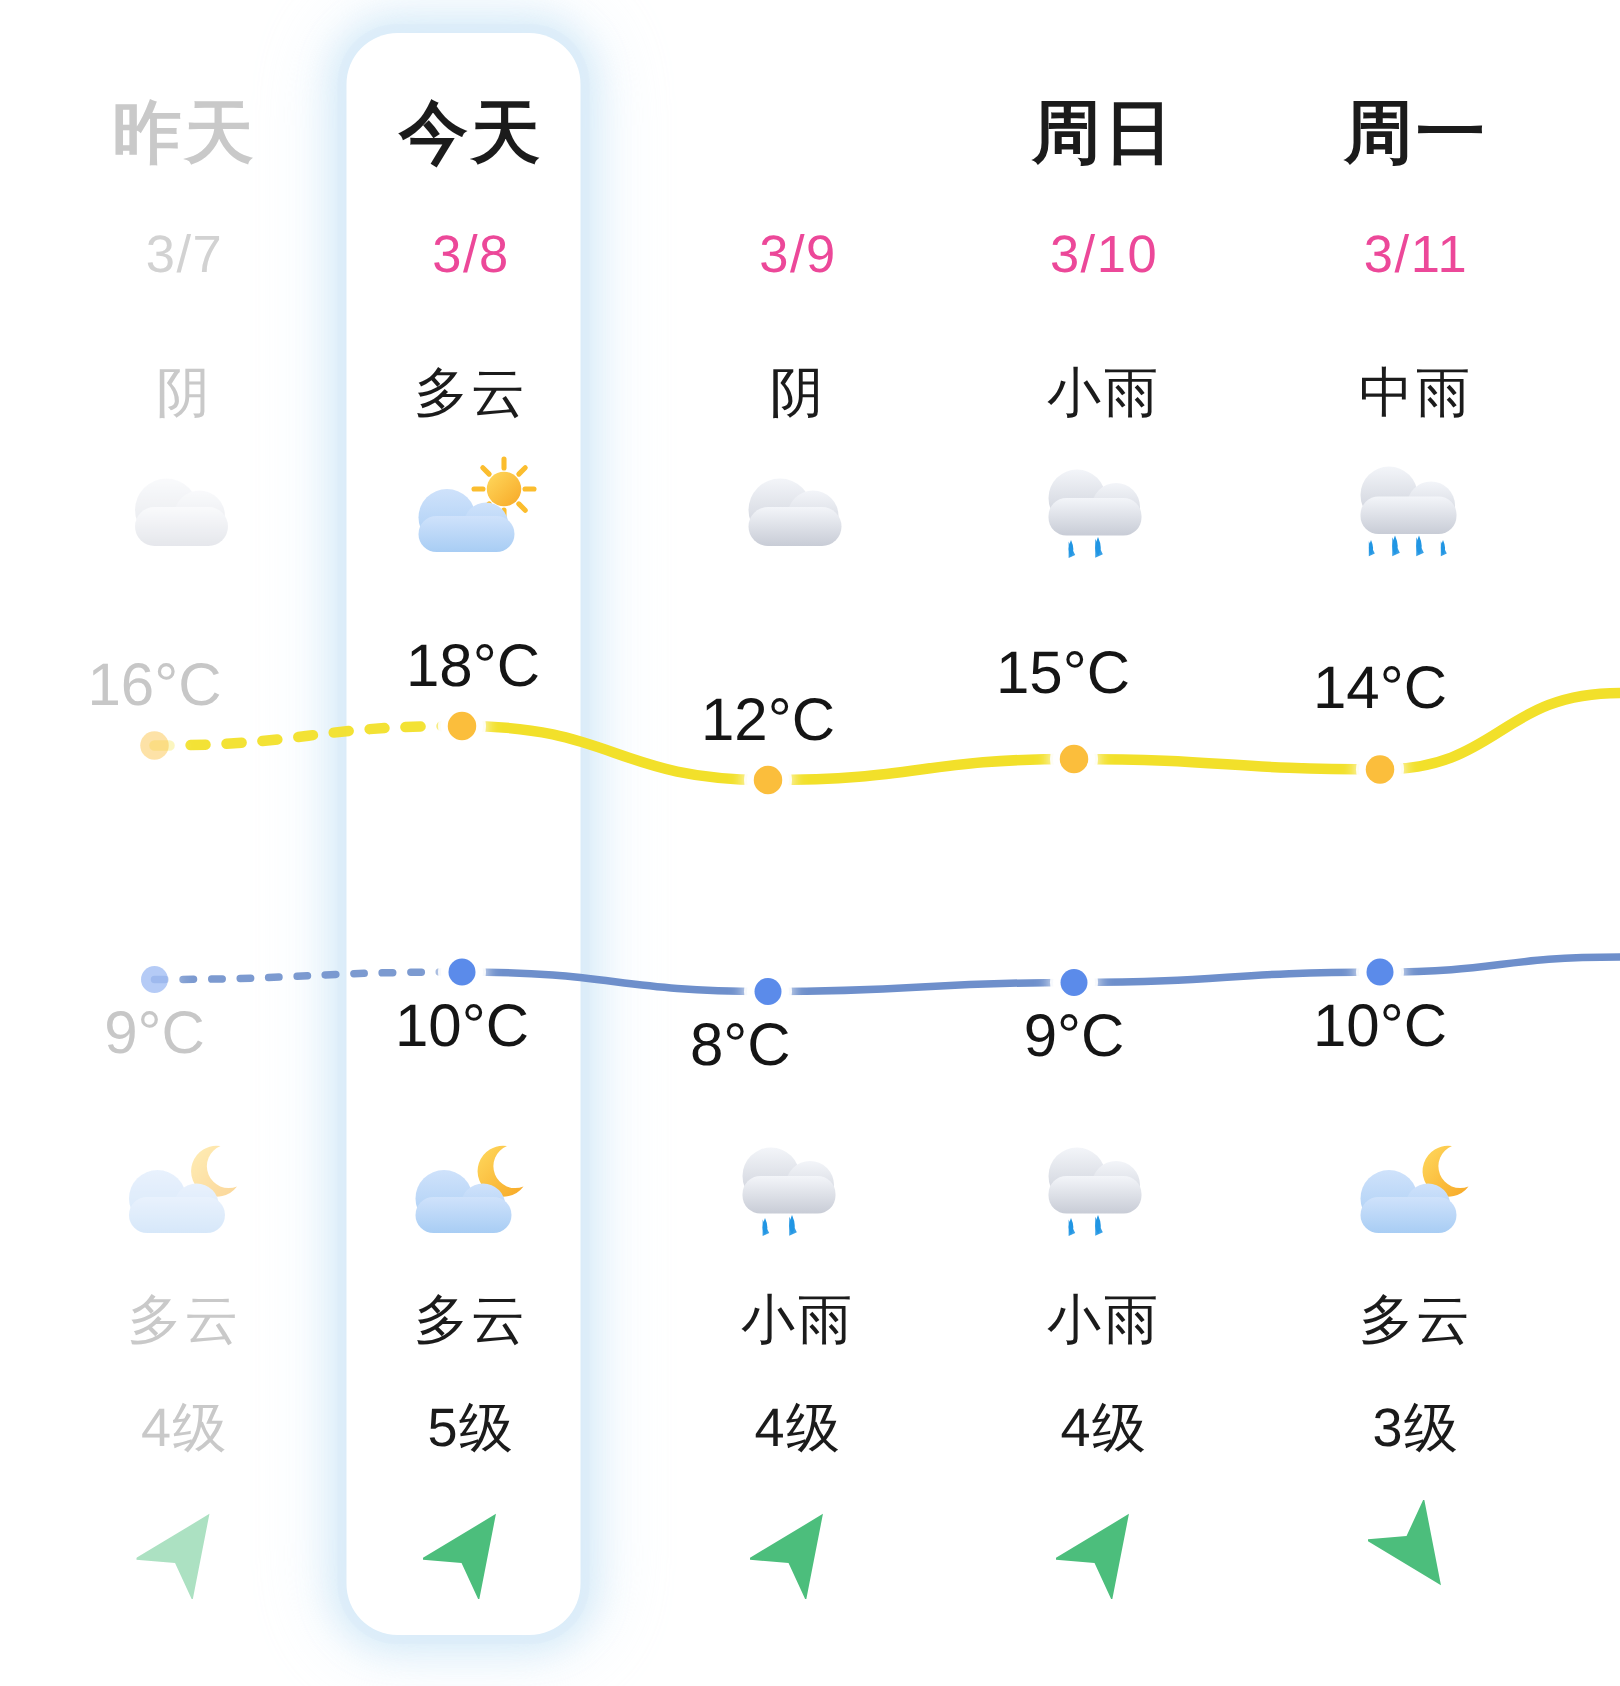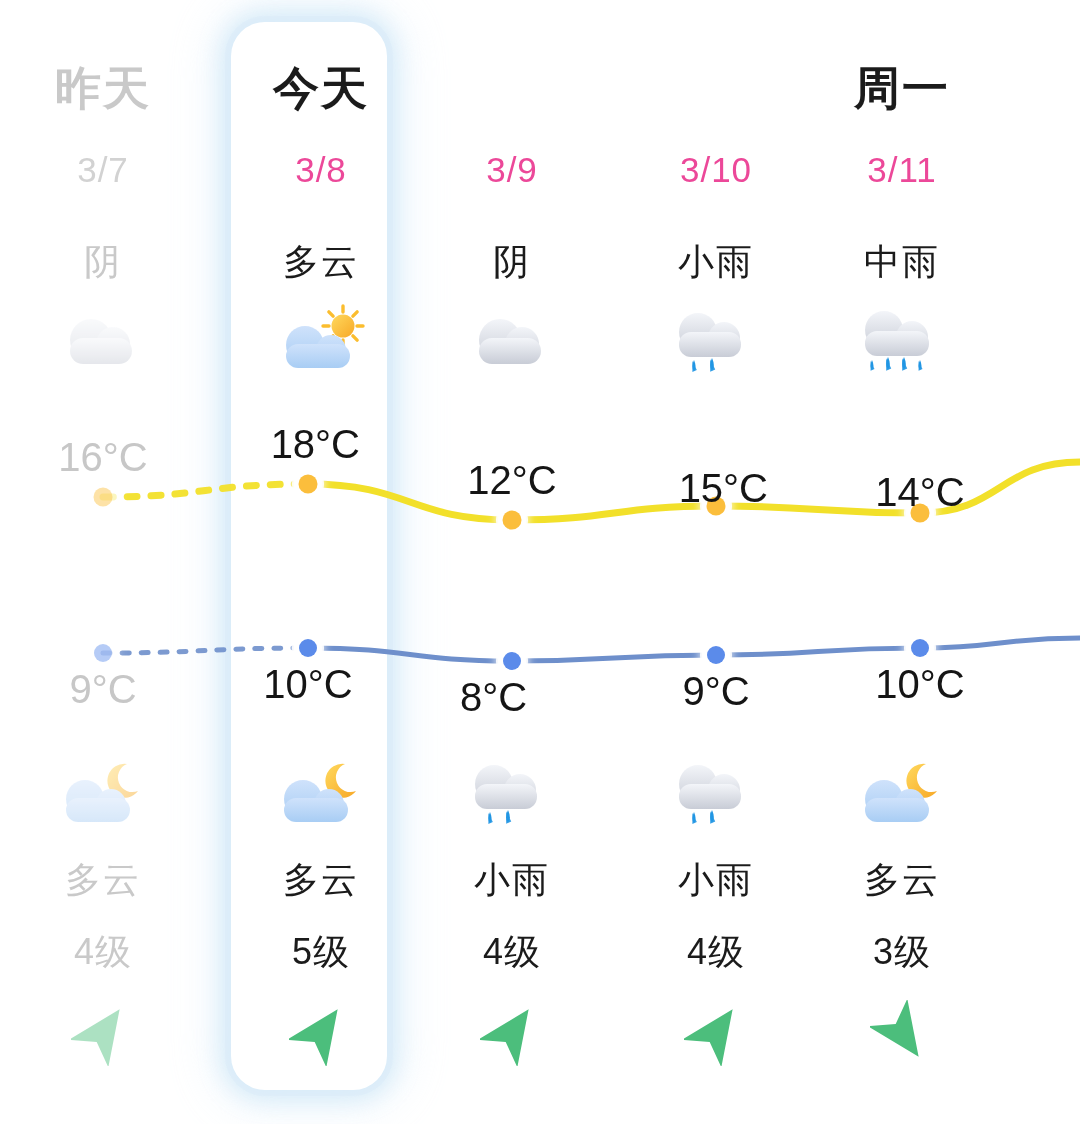--- a/index.html
+++ b/index.html
@@ -15,22 +15,22 @@
     position:absolute;left:231px;top:22px;width:156px;height:1068px;
     background:#ffffff;border-radius:34px;
     box-shadow:0 0 0 6px rgba(219,236,248,.62),
                0 0 22px 10px rgba(202,229,246,.70),
                0 0 46px 18px rgba(219,238,250,.45);
     z-index:1;
   }
 
   
   .col{position:absolute;top:0;width:204px;height:1124px;z-index:3;
-       display:flex;flex-direction:column;align-items:center;}
-  .c0{left:1px}.c1{left:219px}.c2{left:410px}.c3{left:614px}.c4{left:800px}.c5{left:1022px}
+       display:flex;flex-direction:column;align-items:center;padding-left:20px;}
+  .c0{left:1px}.c1{left:192px}.c2{left:410px}.c3{left:614px}.c4{left:822px}.c5{left:1022px}
 
   .day{position:absolute;top:58px;font-size:46px;color:#1b1b1b;font-weight:600;letter-spacing:2px;white-space:nowrap;}
   .date{position:absolute;top:150px;font-size:35px;color:#ec4899;letter-spacing:1px;}
   .cond-day{position:absolute;top:238px;font-size:36px;color:#1b1b1b;letter-spacing:2px;white-space:nowrap;}
   .icon-day{position:absolute;top:300px;width:120px;height:92px;}
   .icon-night{position:absolute;top:752px;width:120px;height:92px;}
   .cond-night{position:absolute;top:856px;font-size:36px;color:#1b1b1b;letter-spacing:2px;white-space:nowrap;}
   .wind{position:absolute;top:928px;font-size:36px;color:#1b1b1b;letter-spacing:1px;white-space:nowrap;}
   .arrow{position:absolute;top:1000px;width:64px;height:66px;}
 
@@ -260,20 +260,21 @@
           <path d="M 54.16 59.15 l 5.06 10.35 l -5.06 2.3 z" fill="#2196e3" opacity=".9"></path>
         </svg></div>
     <div class="cond-night">小雨</div>
     <div class="wind">4级</div>
     <div class="arrow"><svg viewBox="0 0 64 66" width="100%" height="100%">
           <path d="M 32 4 L 56 58 L 32 44 L 8 58 Z" fill="#4CBE7C" transform="rotate(35 32 33)"></path>
         </svg></div>
   </div>
 
   <div class="col c3">
+    <div class="day">周日</div>
     <div class="date">3/10</div>
     <div class="cond-day">小雨</div>
     <div class="icon-day"><svg viewBox="0 0 120 92" width="100%" height="100%">
           <defs>
             <linearGradient id="g3day" x1="0" y1="0" x2="0" y2="1">
               <stop offset="0" stop-color="#f3f5f9"></stop>
               <stop offset="1" stop-color="#c8ccd6"></stop>
             </linearGradient>
             <linearGradient id="b3day" x1="0" y1="0" x2="0" y2="1">
               <stop offset="0" stop-color="#cfe2fb"></stop>
@@ -382,18 +383,18 @@
 
   <div class="col c5"></div>
 
   <div id="temp-labels">
       <div class="tlabel muted" style="left: 51px; top: 435px; width: 104px; text-align: center;">16°C</div>
       <div class="tlabel muted" style="left: 51px; top: 667px; width: 104px; text-align: center;">9°C</div>
       <div class="tlabel" style="left: 256px; top: 422px; width: 104px; text-align: right;">18°C</div>
       <div class="tlabel" style="left: 256px; top: 662px; width: 104px; text-align: center;">10°C</div>
       <div class="tlabel" style="left: 460px; top: 458px; width: 104px; text-align: center;">12°C</div>
       <div class="tlabel" style="left: 460px; top: 675px; width: 104px; text-align: left;">8°C</div>
-      <div class="tlabel" style="left: 664px; top: 466px; width: 104px; text-align: right;">15°C</div>
+      <div class="tlabel" style="left: 664px; top: 427px; width: 104px; text-align: left;">15°C</div>
       <div class="tlabel" style="left: 664px; top: 669px; width: 104px; text-align: center;">9°C</div>
-      <div class="tlabel" style="left: 868px; top: 470px; width: 104px; text-align: center;">14°C</div>
+      <div class="tlabel" style="left: 868px; top: 437px; width: 104px; text-align: center;">14°C</div>
       <div class="tlabel" style="left: 868px; top: 662px; width: 104px; text-align: center;">10°C</div>
     </div>
 </div>
 
 </body></html>

